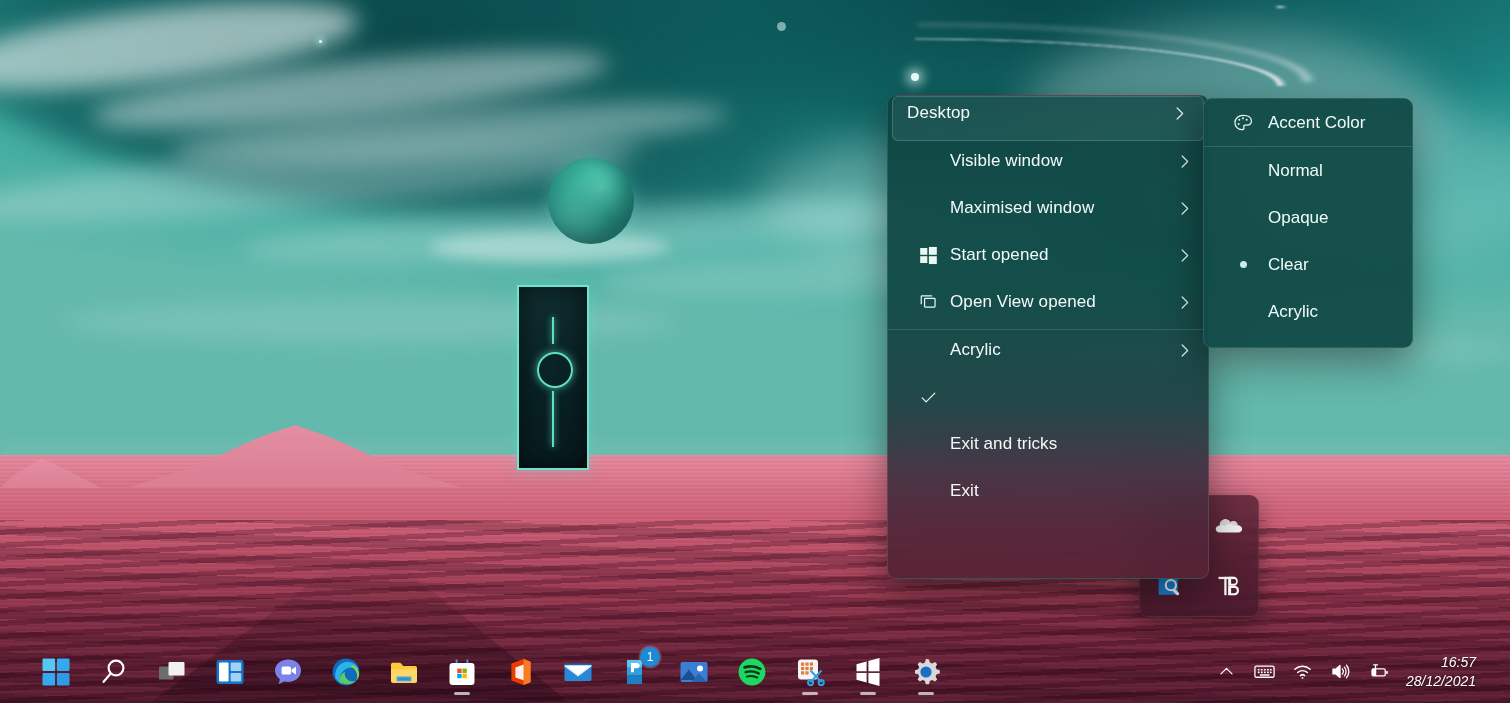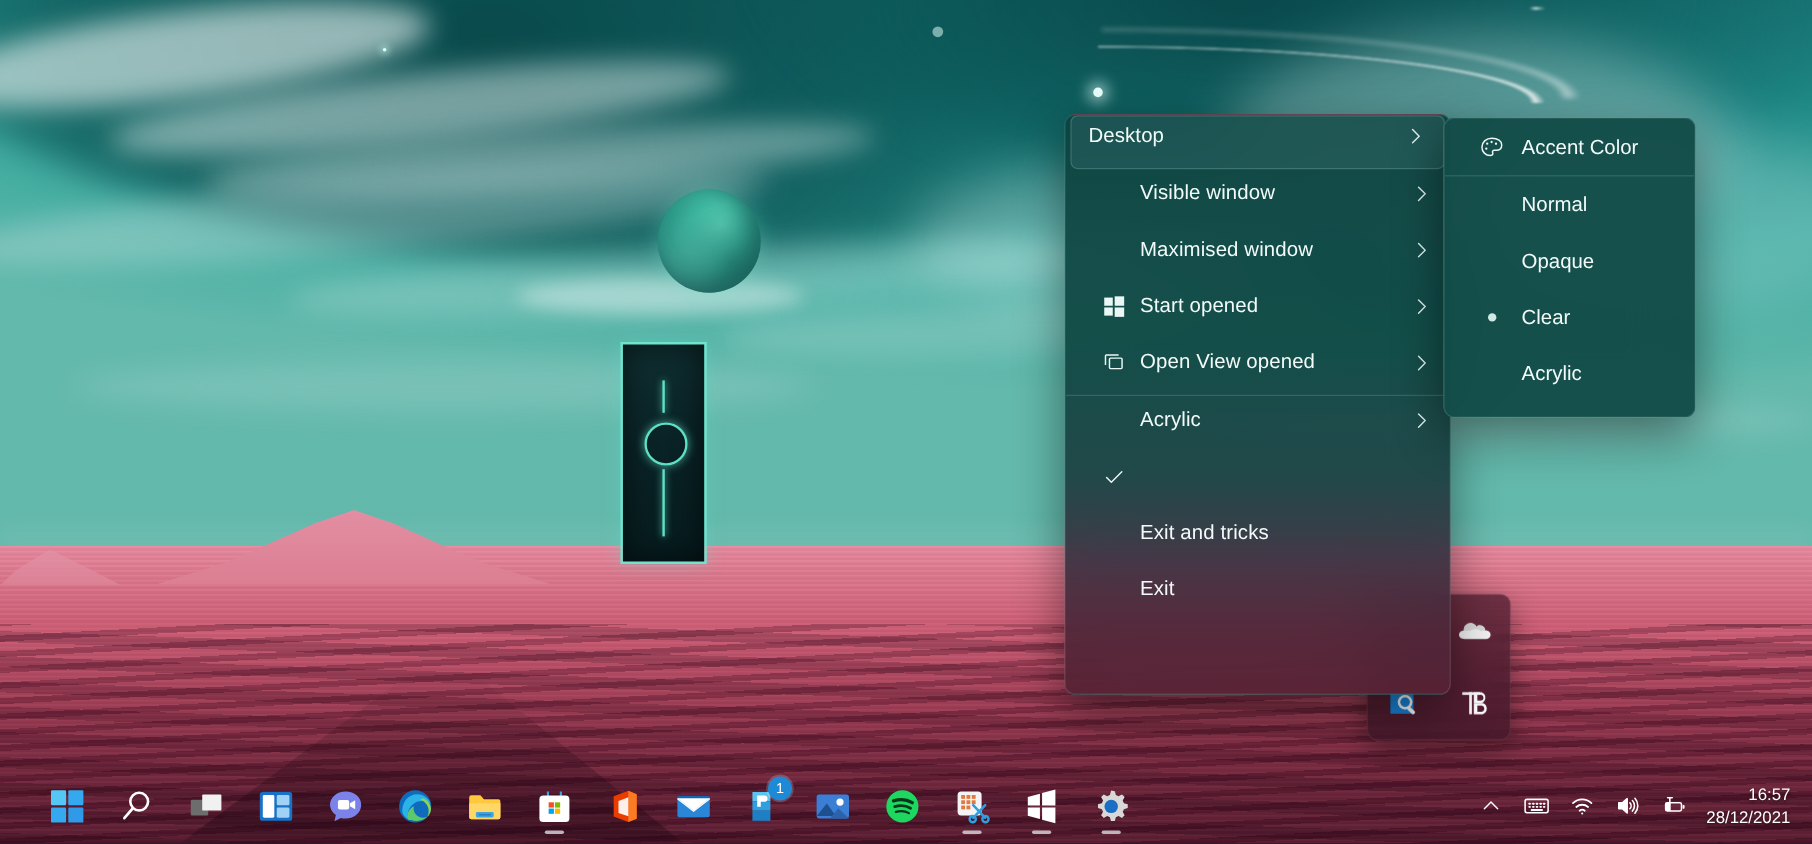--- a/index.html
+++ b/index.html
@@ -223,21 +223,21 @@
     position:absolute;left:50%;bottom:1px;transform:translateX(-50%);
     width:16px;height:3px;border-radius:2px;background:rgba(225,225,225,.78);
   }
   .tb-badge{
     position:absolute;right:0px;top:-1px;min-width:20px;height:20px;border-radius:50%;
     background:#1e8ad6;color:#fff;font-size:12px;line-height:20px;text-align:center;
     box-shadow:0 0 0 1.5px rgba(255,255,255,.18);
   }
 
   #tray{
-    position:absolute;right:8px;display:flex;align-items:center;gap:4px;height:63px;
+    position:absolute;right:24px;display:flex;align-items:center;gap:4px;height:63px;font-style:italic;
   }
   .tray-btn{width:34px;height:40px;display:flex;align-items:center;justify-content:center;color:#fff;}
   #clock{
     color:#ffffff;font-size:14px;line-height:19px;text-align:right;
     padding:0 10px 0 6px;text-shadow:0 1px 3px rgba(0,0,0,.55);
   }
 </style>
 </head>
 <body>
 

